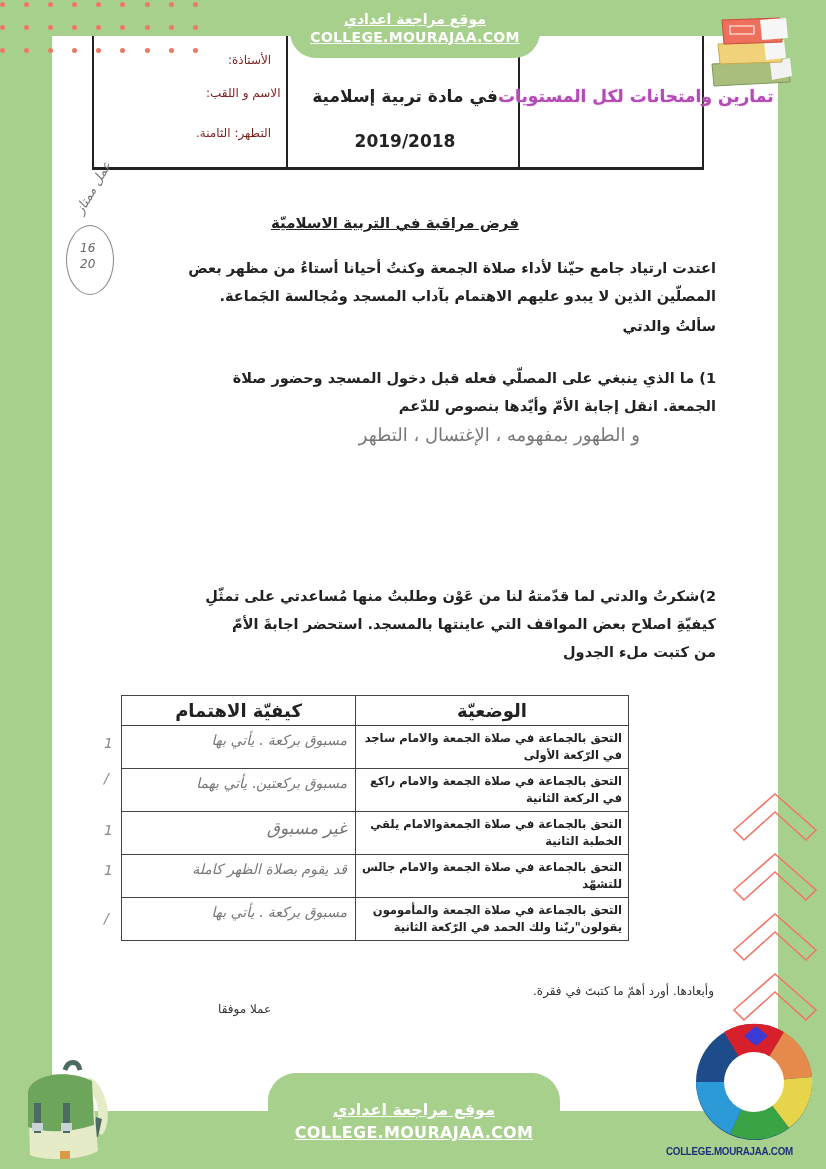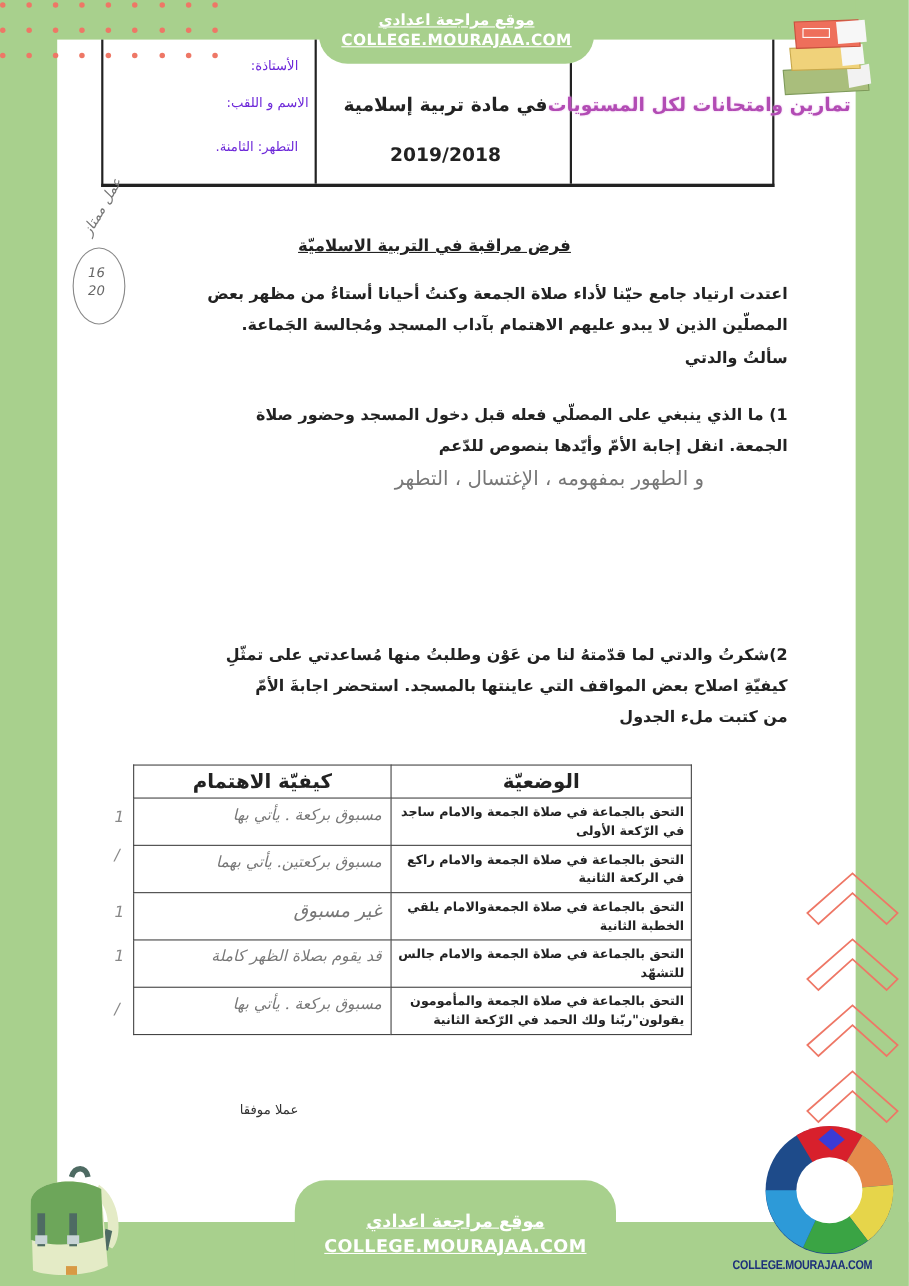--- a/index.html
+++ b/index.html
@@ -23,21 +23,21 @@
 
   .tab-bottom { position: absolute; left: 268px; top: 1073px; width: 292px; height: 96px; background: #a8d08d;
     border-radius: 28px 28px 0 0; text-align: center; color: #fff; }
   .tab-bottom .ar { font-size: 16px; font-weight: bold; text-decoration: underline; margin-top: 26px; display: block; line-height: 22px; }
   .tab-bottom .en { font-size: 16px; font-weight: bold; text-decoration: underline; display: block; letter-spacing: 0.3px; line-height: 24px; }
 
   
   .head-table { position: absolute; left: 92px; top: 36px; width: 612px; height: 134px;
     border-left: 2px solid #222; border-right: 2px solid #222; border-bottom: 3px solid #222; }
   .head-table .vline { position: absolute; top: 0; bottom: 0; width: 2px; background: #222; }
-  .hdr-label { position: absolute; font-size: 12px; color: #6d28d9; direction: rtl; text-align: center; }
+  .hdr-label { position: absolute; font-size: 12px; color: #7f1d1d; direction: rtl; text-align: center; }
   .hdr-center { position: absolute; font-size: 17px; font-weight: bold; color: #222; direction: rtl; text-align: center; width: 230px; }
   .promo { position: absolute; left: 498px; top: 86px; font-size: 17px; font-weight: bold; color: #b24bb4; direction: rtl;
     text-shadow: 0 0 2px #e8b7e8; }
 
   
   .books { position: absolute; left: 700px; top: 12px; width: 100px; height: 80px; }
   .title { position: absolute; left: 250px; top: 214px; width: 290px; text-align: center; font-size: 15px; font-weight: bold;
     text-decoration: underline; direction: rtl; color: #222; }
   .para { position: absolute; right: 110px; font-size: 14.5px; font-weight: bold; color: #222; line-height: 28px; direction: rtl; text-align: right; }
   .handwrite { position: absolute; font-family: "DejaVu Serif", serif; color: #777; direction: rtl; font-size: 16px; }
@@ -180,20 +180,21 @@
 </tbody>
   </table>
 
 <div class="marks" style="top:735px">1</div>
 <div class="marks" style="top:770px">/</div>
 <div class="marks" style="top:822px">1</div>
 <div class="marks" style="top:862px">1</div>
 <div class="marks" style="top:910px">/</div>
 
 <div class="q3">
+  <div>وأبعادها. أورد أهمّ ما كتبتَ في فقرة.</div>
 </div>
 <div class="q3-extra">عملا موفقا</div>
 
 <svg class="chevrons" viewBox="0 0 90 250" fill="none" stroke="#ee7766" stroke-width="1.6">
   <path d="M4 40 L45 4 L86 40 L76 50 L45 22 L14 50 Z"></path>
   <path d="M4 100 L45 64 L86 100 L76 110 L45 82 L14 110 Z"></path>
   <path d="M4 160 L45 124 L86 160 L76 170 L45 142 L14 170 Z"></path>
   <path d="M4 220 L45 184 L86 220 L76 230 L45 202 L14 230 Z"></path>
 </svg>
 

